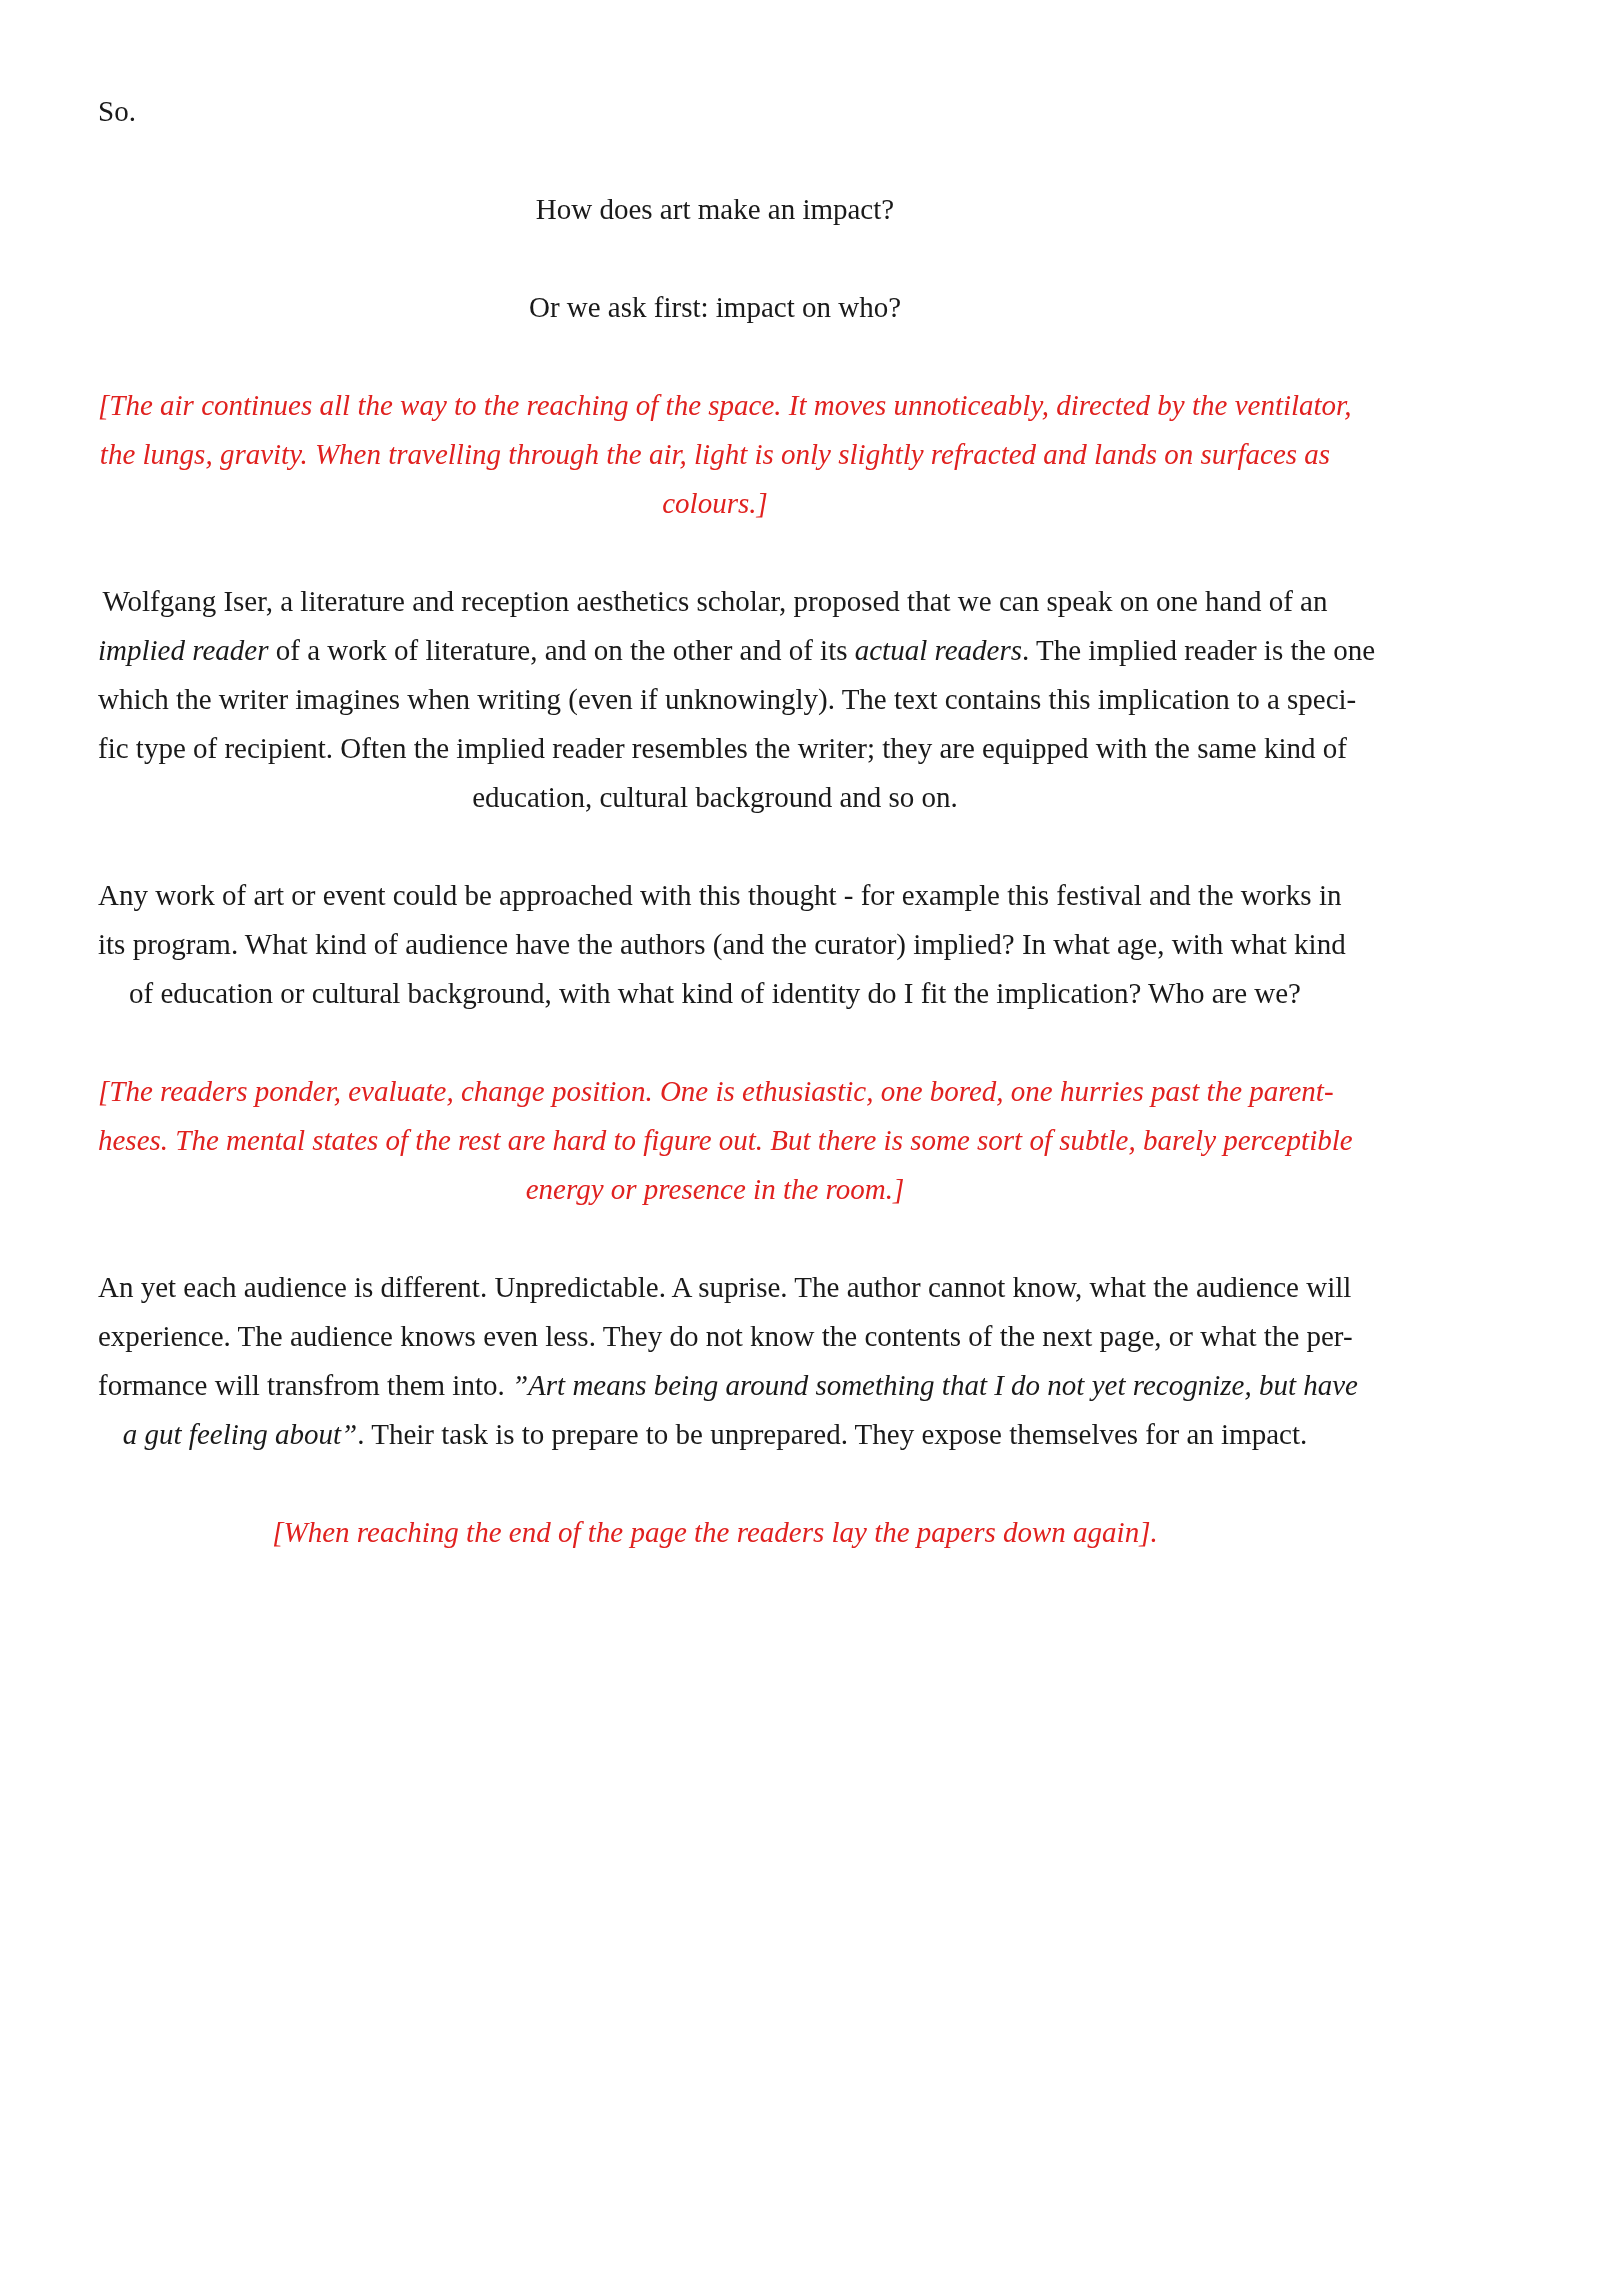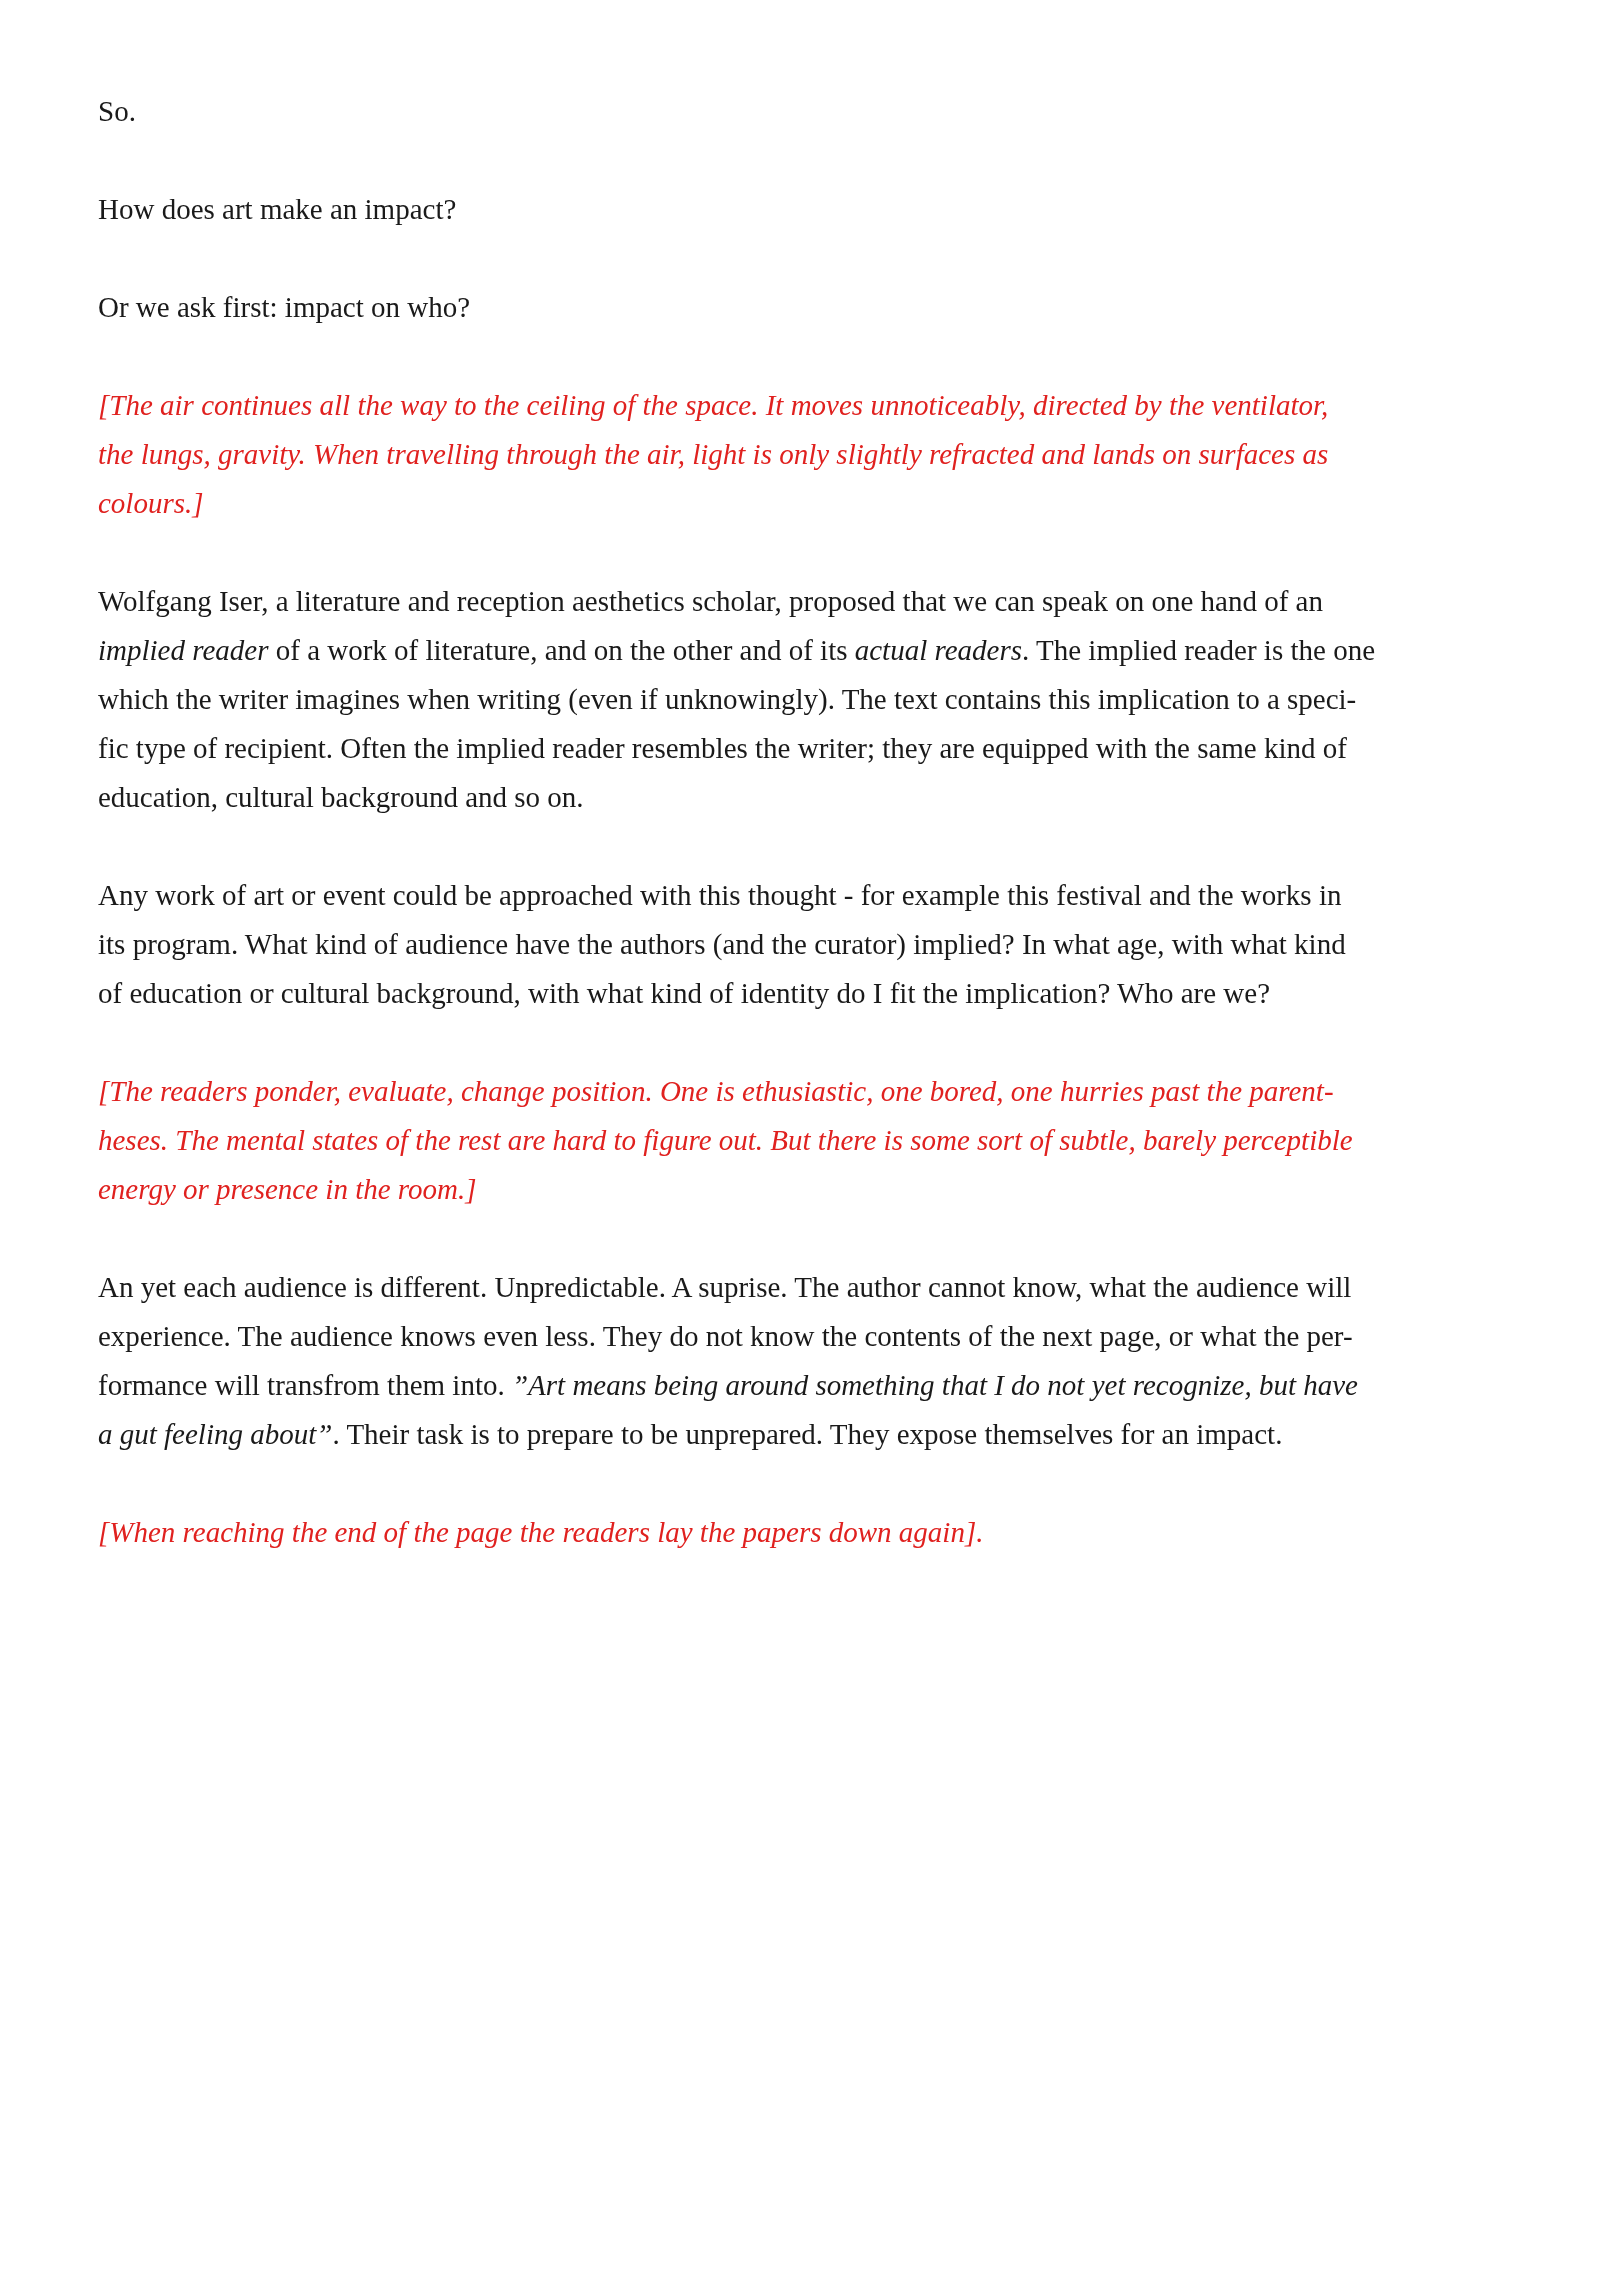--- a/index.html
+++ b/index.html
@@ -8,21 +8,21 @@
     position:relative;
     width:1420px; height:2293px;
     background:var(--bg);
     font-family:"Liberation Serif","DejaVu Serif",serif;
     color:var(--ink);
     font-size:29px;
     overflow:hidden;
   }
   .content { padding:87px 88px 0 98px; }
   p.block { margin:0; line-height:49px; }
-  p.block + p.block { margin-top:49px; }
+  p.block + p.block { margin-top:49px;text-align:center; }
   p.block.gap-xl  { margin-top:196px; }
   p.block.gap-xxl { margin-top:245px; }
   .line { display:block; white-space:nowrap; }
   .it { font-style:italic;margin-top:33px; }
   p.red { color:var(--red); font-style:italic; }
 </style>
 </head>
 <body>
 
 <div class="page">
@@ -30,21 +30,21 @@
     <p class="block">
         <span class="line"><span>So.</span></span>
       </p>
     <p class="block">
         <span class="line"><span>How does art make an impact?</span></span>
       </p>
     <p class="block">
         <span class="line"><span>Or we ask first: impact on who?</span></span>
       </p>
     <p class="block red">
-        <span class="line"><span>[The air continues all the way to the ceiling of the space. It moves unnoticeably, directed by the ventilator,</span></span>
+        <span class="line"><span>[The air continues all the way to the reaching of the space. It moves unnoticeably, directed by the ventilator,</span></span>
         <span class="line"><span>the lungs, gravity. When travelling through the air, light is only slightly refracted and lands on surfaces as</span></span>
         <span class="line"><span>colours.]</span></span>
       </p>
     <p class="block gap-xl">
         <span class="line"><span>Wolfgang Iser, a literature and reception aesthetics scholar, proposed that we can speak on one hand of an</span></span>
         <span class="line"><span class="it">implied reader</span><span> of a work of literature, and on the other and of its </span><span class="it">actual readers</span><span>. The implied reader is the one</span></span>
         <span class="line"><span>which the writer imagines when writing (even if unknowingly). The text contains this implication to a speci-</span></span>
         <span class="line"><span>fic type of recipient. Often the implied reader resembles the writer; they are equipped with the same kind of</span></span>
         <span class="line"><span>education, cultural background and so on.</span></span>
       </p>

